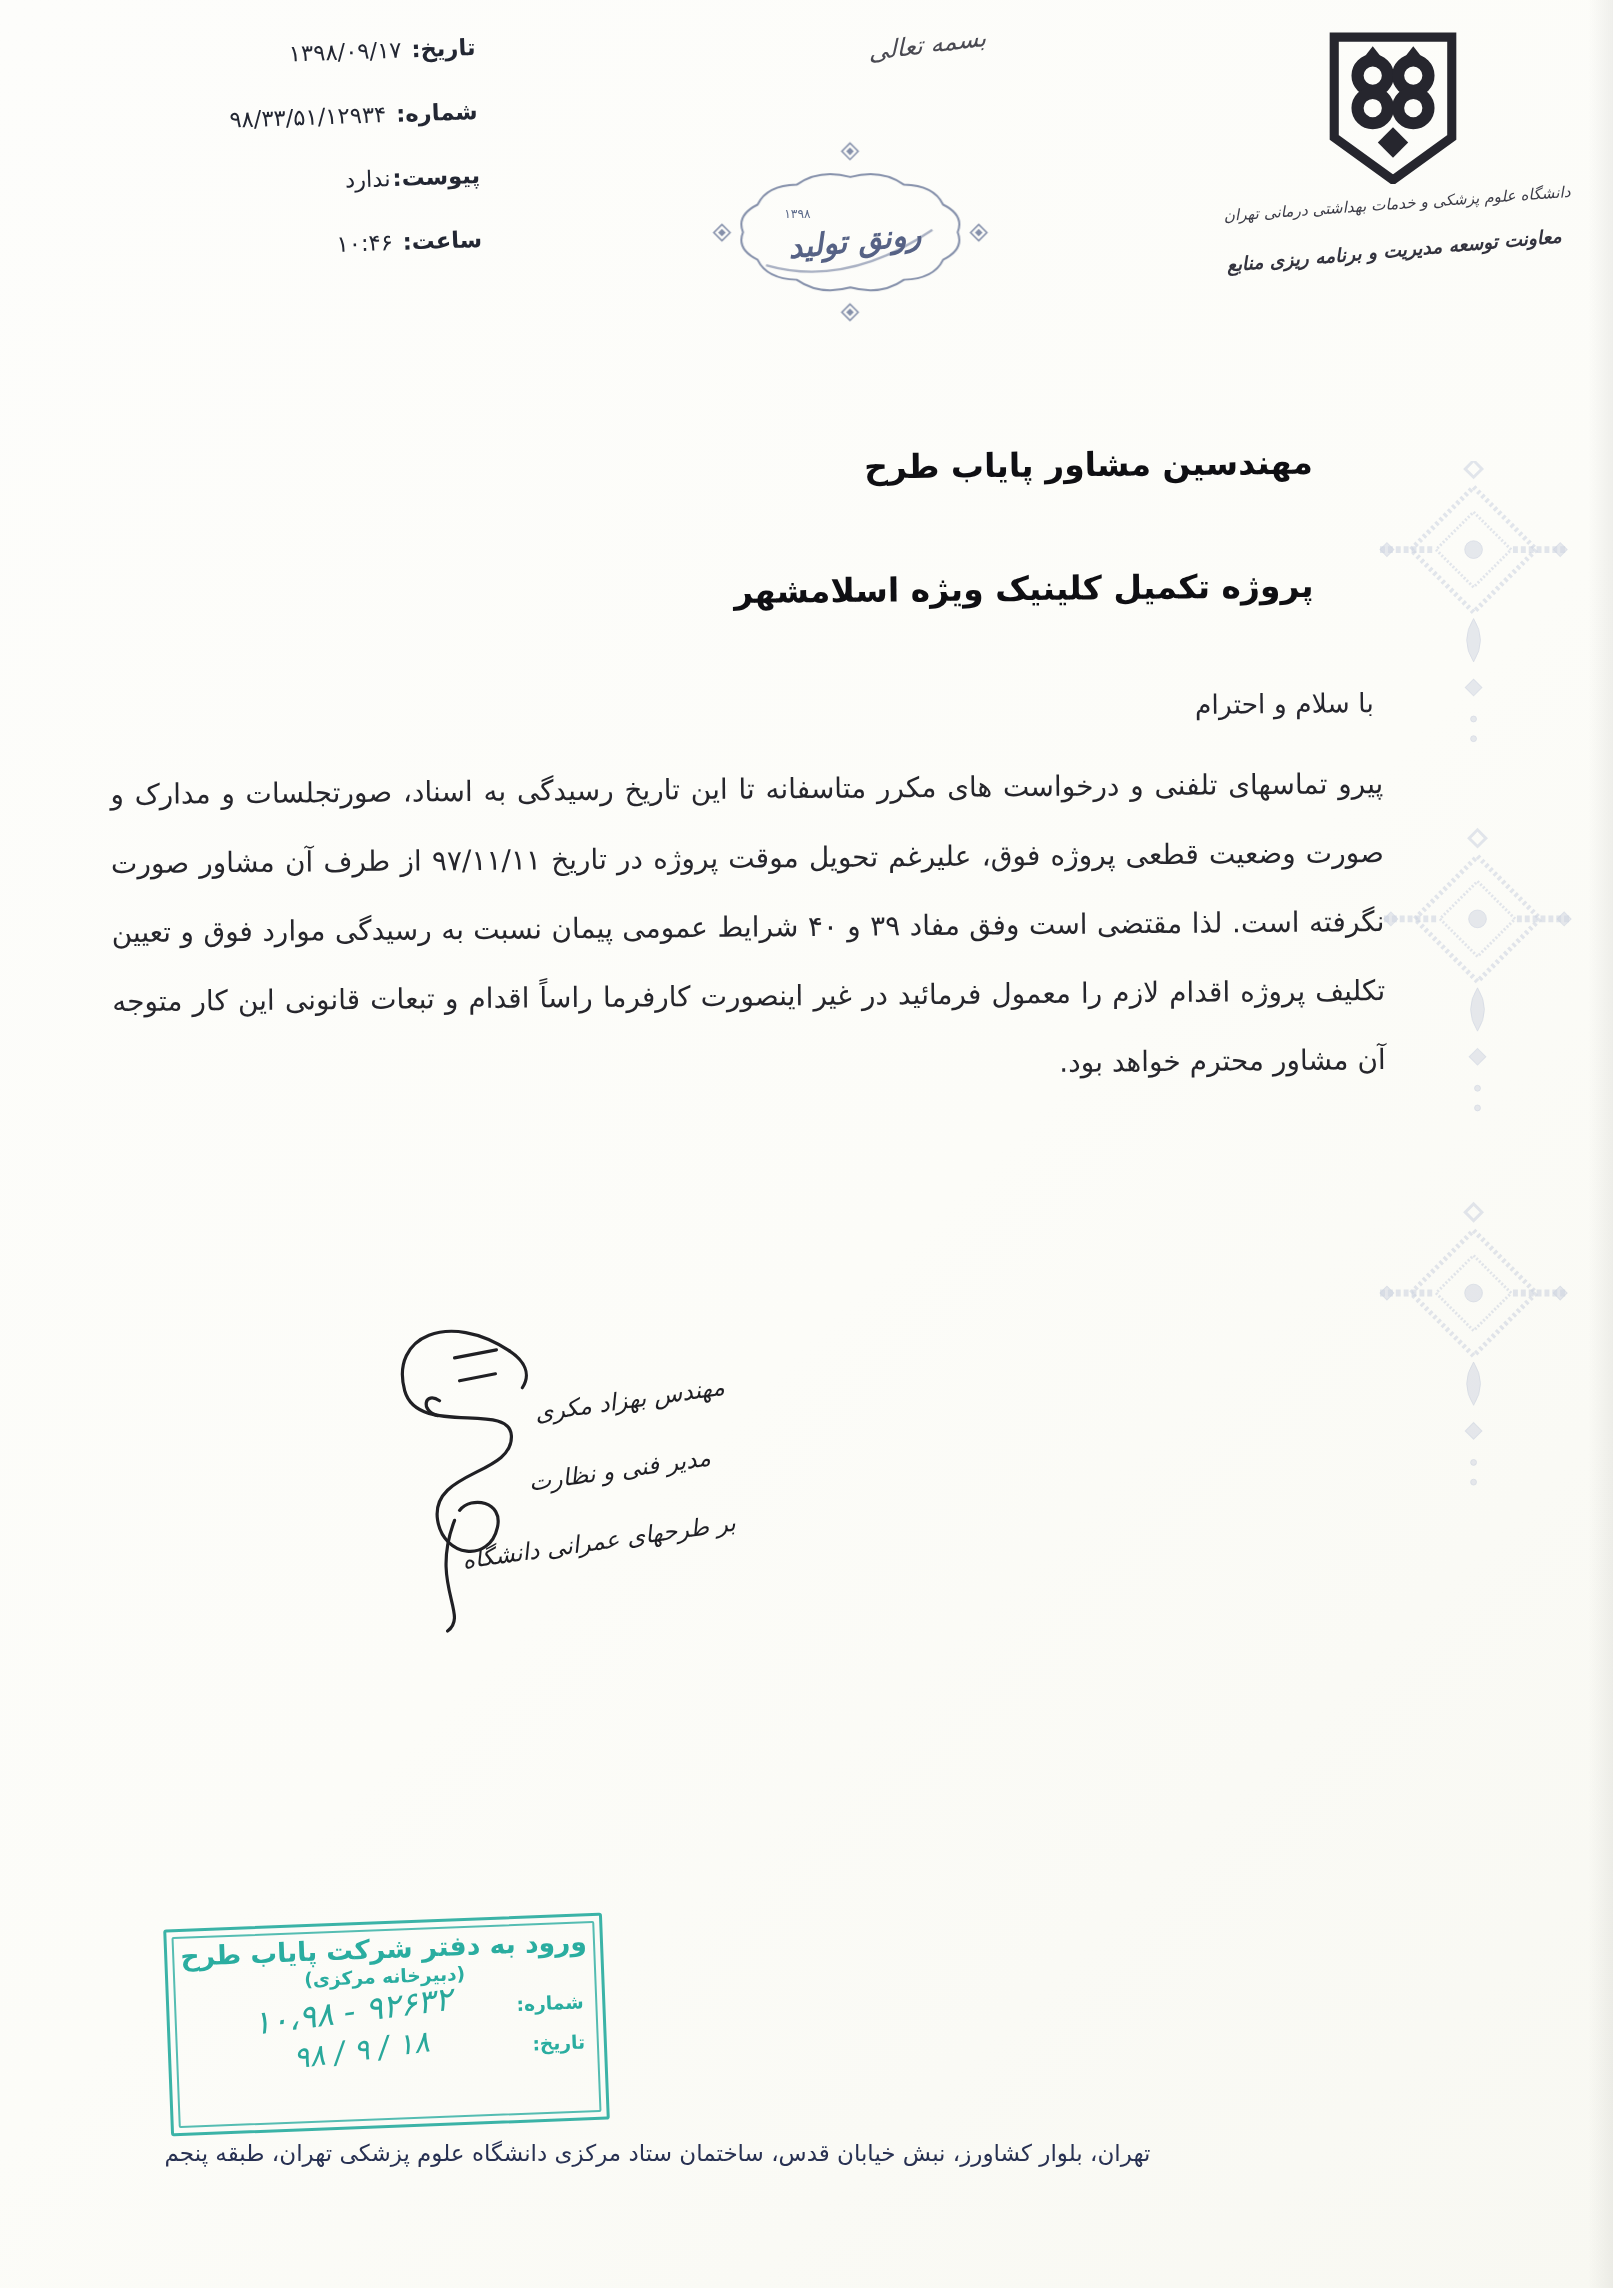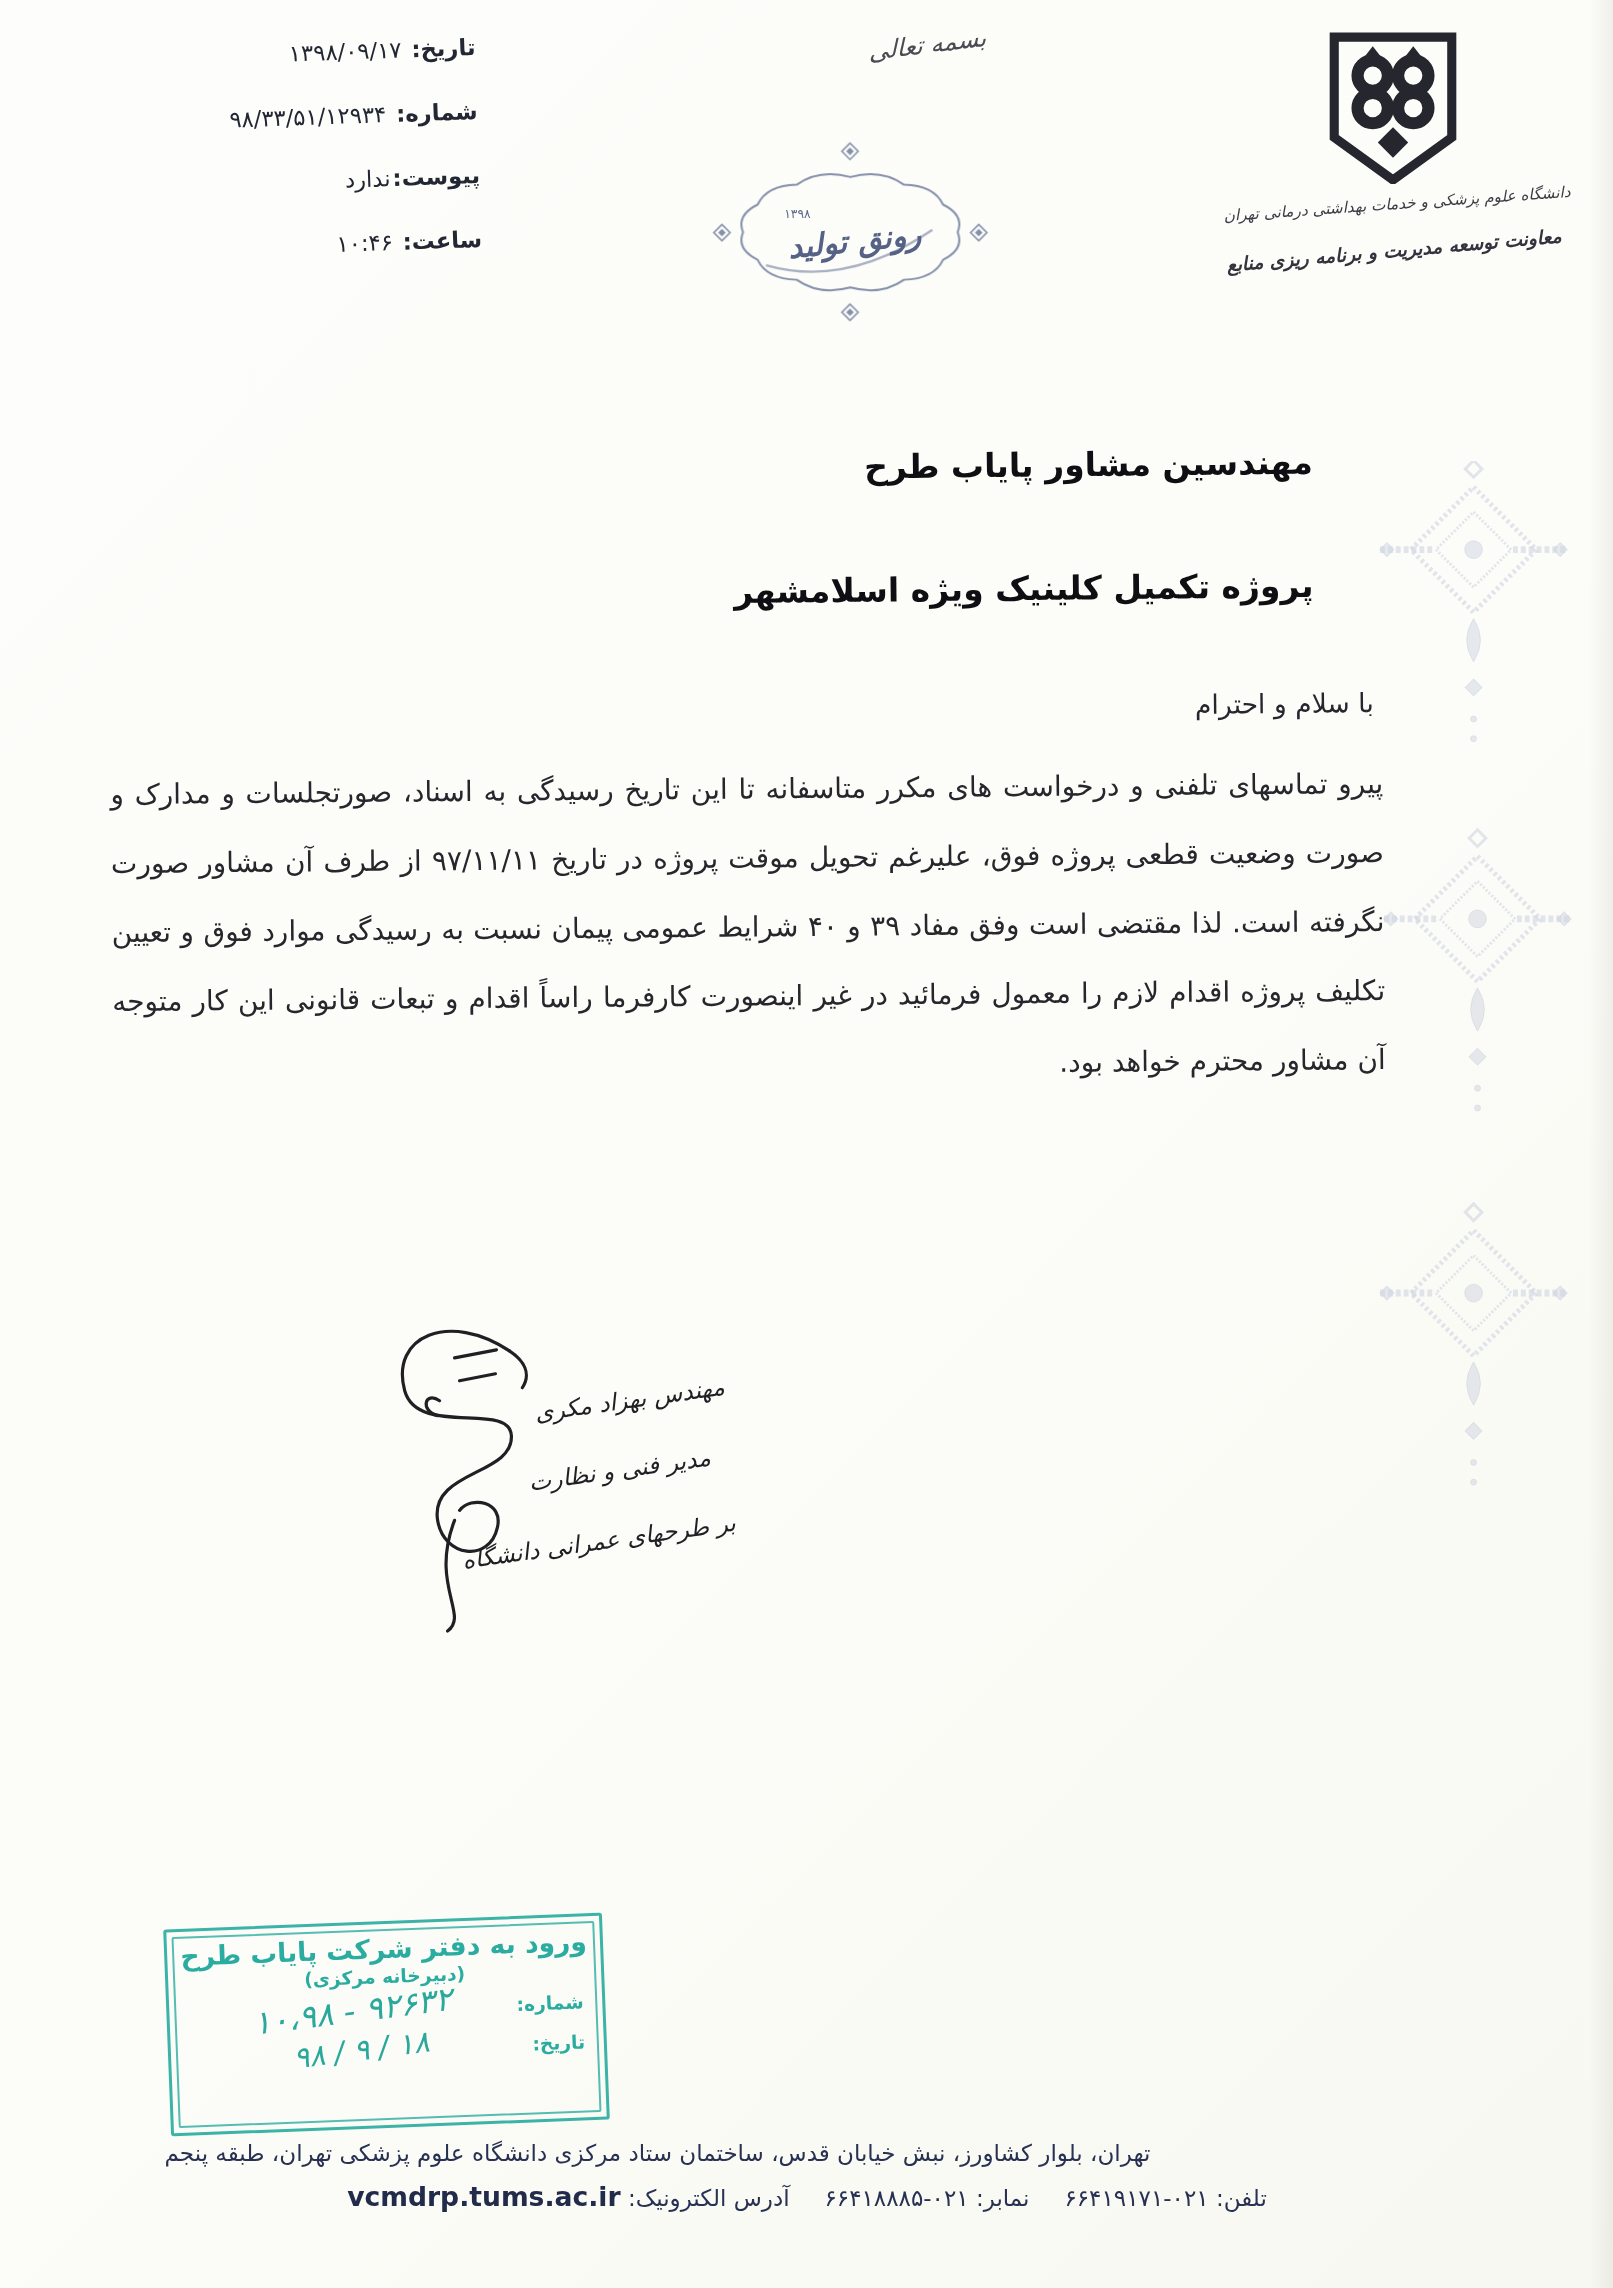--- a/index.html
+++ b/index.html
@@ -205,30 +205,16 @@
         <circle cx="100" cy="262" r="3" fill="#9aa6c6"></circle>
         <circle cx="100" cy="282" r="3" fill="#9aa6c6"></circle>
       </g>
     </defs>
     <use href="#wm" transform="translate(0,0)"></use>
     <use href="#wm" transform="translate(4,375)"></use>
     <use href="#wm" transform="translate(0,755)"></use>
   </svg>
 
   <div class="footer1">تهران، بلوار کشاورز، نبش خیابان قدس، ساختمان ستاد مرکزی دانشگاه علوم پزشکی تهران، طبقه پنجم</div>
-  <div class="footer2">
-    <span class="grp">
-      <span>تلفن:</span>
-      <span>۰۲۱-۶۶۴۱۹۱۷۱</span>
-    </span>
-    <span class="grp">
-      <span>نمابر:</span>
-      <span>۰۲۱-۶۶۴۱۸۸۸۵</span>
-    </span>
-    <span class="grp">
-      <span>آدرس الکترونیک:</span>
-      <span class="url">vcmdrp.tums.ac.ir</span>
-    </span>
-  </div>
 
   <div class="edge-shadow"></div>
 </div>
 
 
 </body></html>

